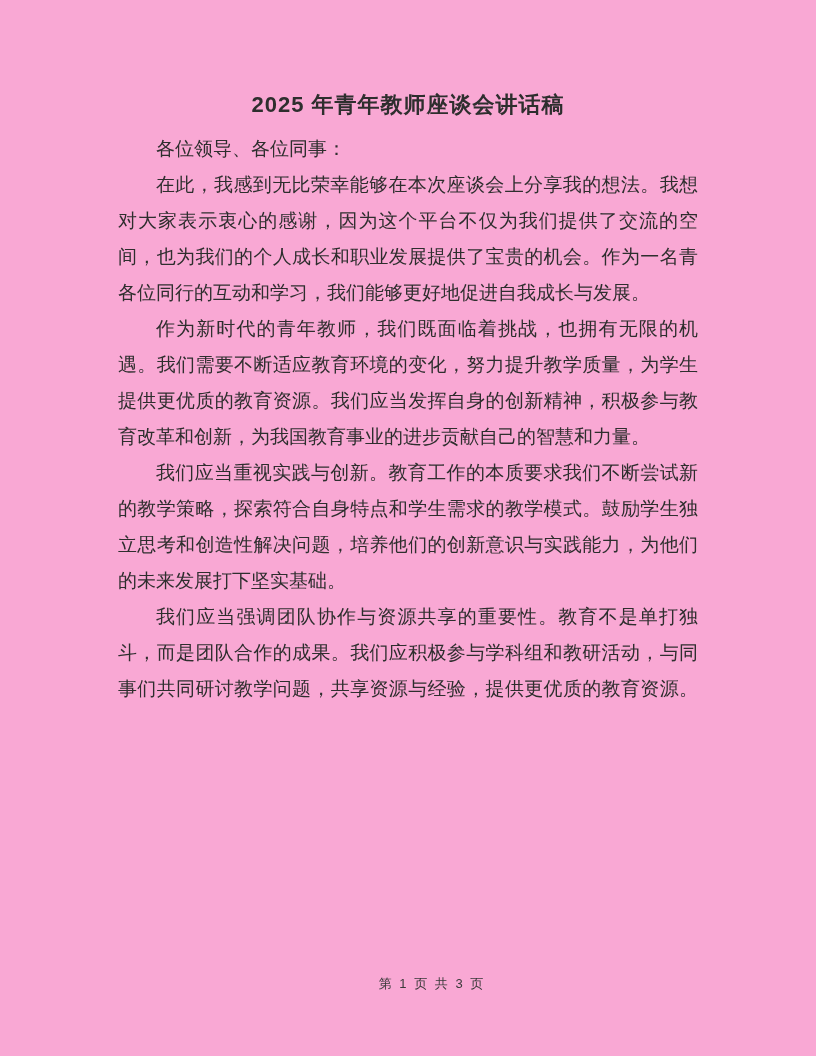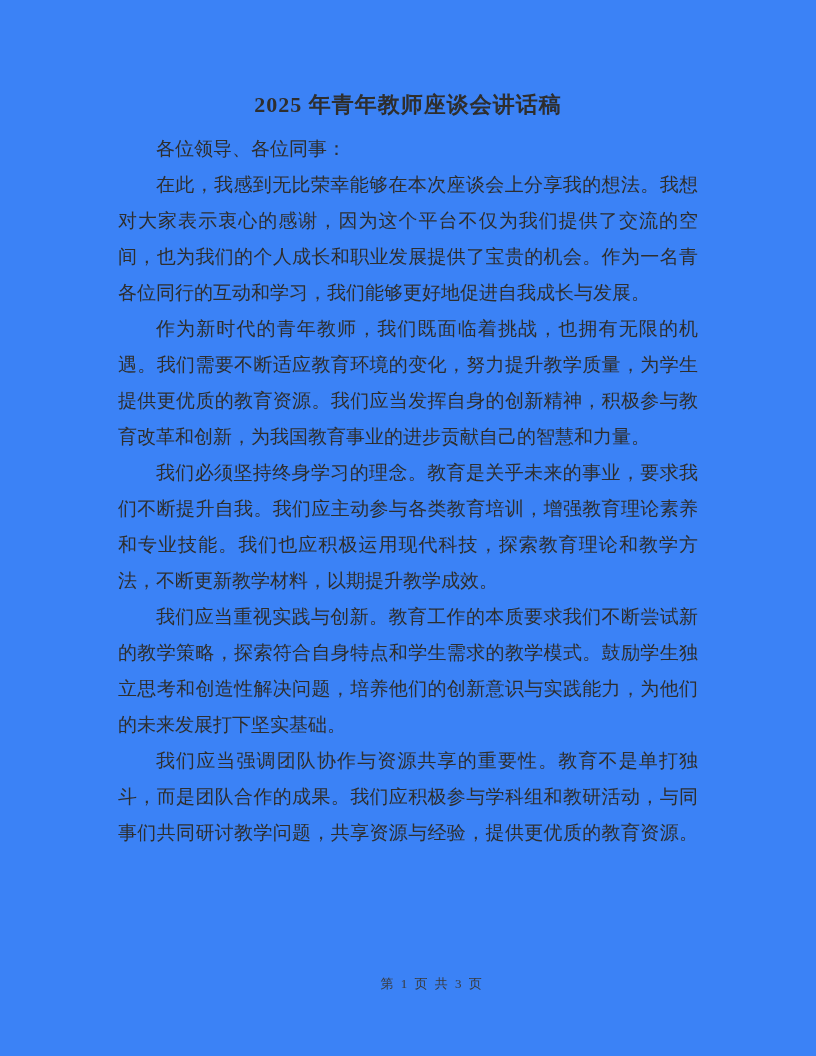--- a/index.html
+++ b/index.html
@@ -4,23 +4,23 @@
 <style>
   html, body {
     margin: 0;
     padding: 0;
     background: #ffffff;
   }
   .page {
     position: relative;
     width: 816px;
     height: 1056px;
-    background: #3b82f6;
+    background: #f9a8d4;
     overflow: hidden;
-    font-family: Liberation Serif, serif;
+    font-family: Liberation Sans, sans-serif;
     color: #2e2e2e;
   }
   .doc-title {
     position: absolute;
     top: 88px;
     left: 0;
     width: 816px;
     text-align: center;
     font-size: 22px;
     font-weight: bold;
@@ -74,26 +74,20 @@
         <div class="line full">间，也为我们的个人成长和职业发展提供了宝贵的机会。作为一名青</div>
         <div class="line">各位同行的互动和学习，我们能够更好地促进自我成长与发展。</div>
       </div>
       <div>
         <div class="line indent full">作为新时代的青年教师，我们既面临着挑战，也拥有无限的机</div>
         <div class="line full">遇。我们需要不断适应教育环境的变化，努力提升教学质量，为学生</div>
         <div class="line full">提供更优质的教育资源。我们应当发挥自身的创新精神，积极参与教</div>
         <div class="line">育改革和创新，为我国教育事业的进步贡献自己的智慧和力量。</div>
       </div>
       <div>
-        <div class="line indent full">我们必须坚持终身学习的理念。教育是关乎未来的事业，要求我</div>
-        <div class="line full">们不断提升自我。我们应主动参与各类教育培训，增强教育理论素养</div>
-        <div class="line full">和专业技能。我们也应积极运用现代科技，探索教育理论和教学方</div>
-        <div class="line">法，不断更新教学材料，以期提升教学成效。</div>
-      </div>
-      <div>
         <div class="line indent full">我们应当重视实践与创新。教育工作的本质要求我们不断尝试新</div>
         <div class="line full">的教学策略，探索符合自身特点和学生需求的教学模式。鼓励学生独</div>
         <div class="line full">立思考和创造性解决问题，培养他们的创新意识与实践能力，为他们</div>
         <div class="line">的未来发展打下坚实基础。</div>
       </div>
       <div>
         <div class="line indent full">我们应当强调团队协作与资源共享的重要性。教育不是单打独</div>
         <div class="line full">斗，而是团队合作的成果。我们应积极参与学科组和教研活动，与同</div>
         <div class="line full">事们共同研讨教学问题，共享资源与经验，提供更优质的教育资源。我</div>
       </div>

